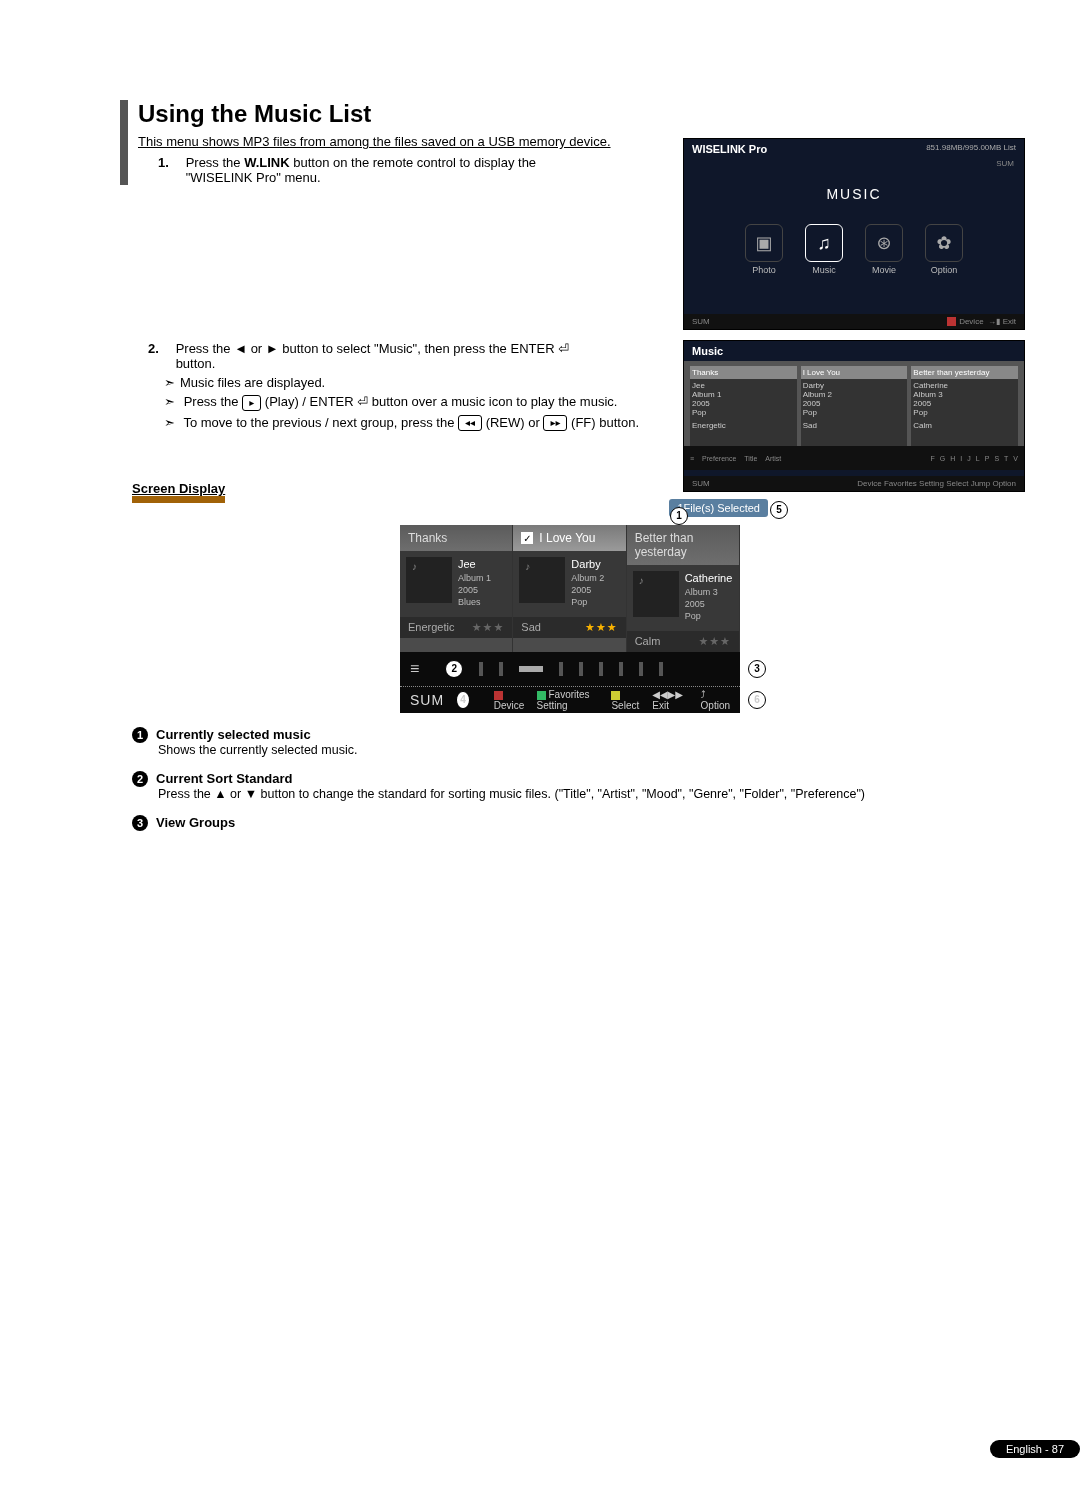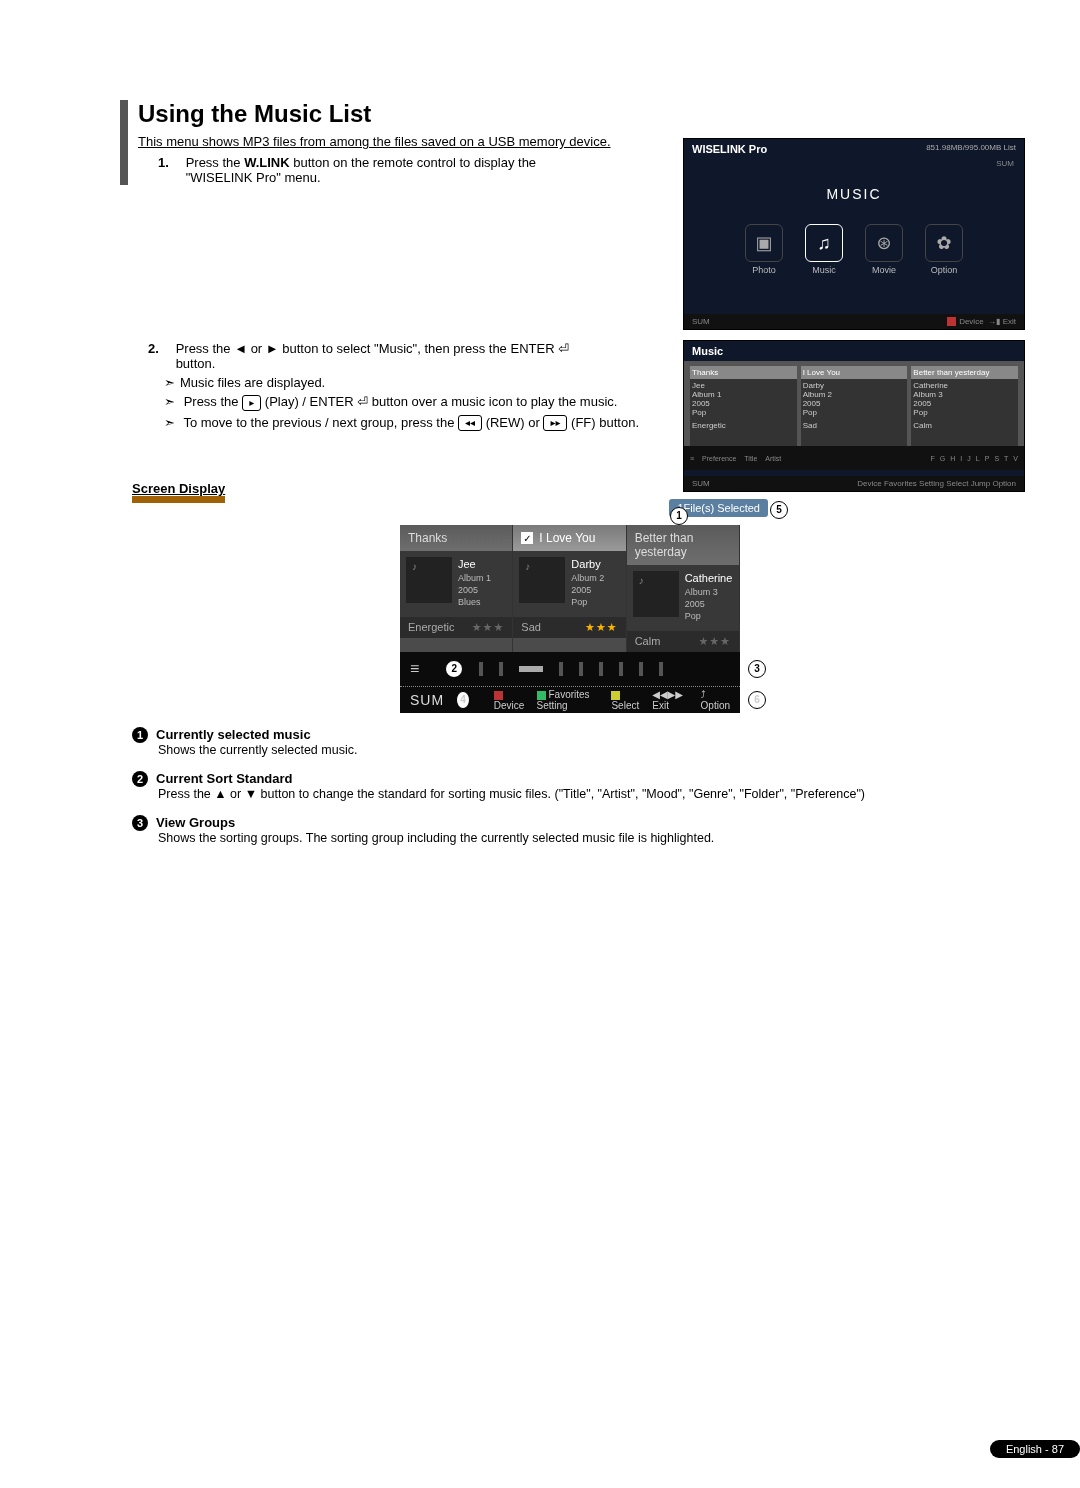--- a/index.html
+++ b/index.html
@@ -405,18 +405,17 @@
   <div class="legend-item">
     <span class="circ">1</span><span class="lh">Currently selected music</span>
     <span class="lb">Shows the currently selected music.</span>
   </div>
   <div class="legend-item">
     <span class="circ">2</span><span class="lh">Current Sort Standard</span>
     <span class="lb">Press the ▲ or ▼ button to change the standard for sorting music files. ("Title", "Artist", "Mood", "Genre", "Folder", "Preference")</span>
   </div>
   <div class="legend-item">
     <span class="circ">3</span><span class="lh">View Groups</span>
-    <span class="lb">Shows the sorting groups. The sorting group including the currently selected music file is highlighted.</span>
   </div>
 
 </div>
 
 <div class="page-foot"><span>English - 87</span></div>
 
 </body></html>

